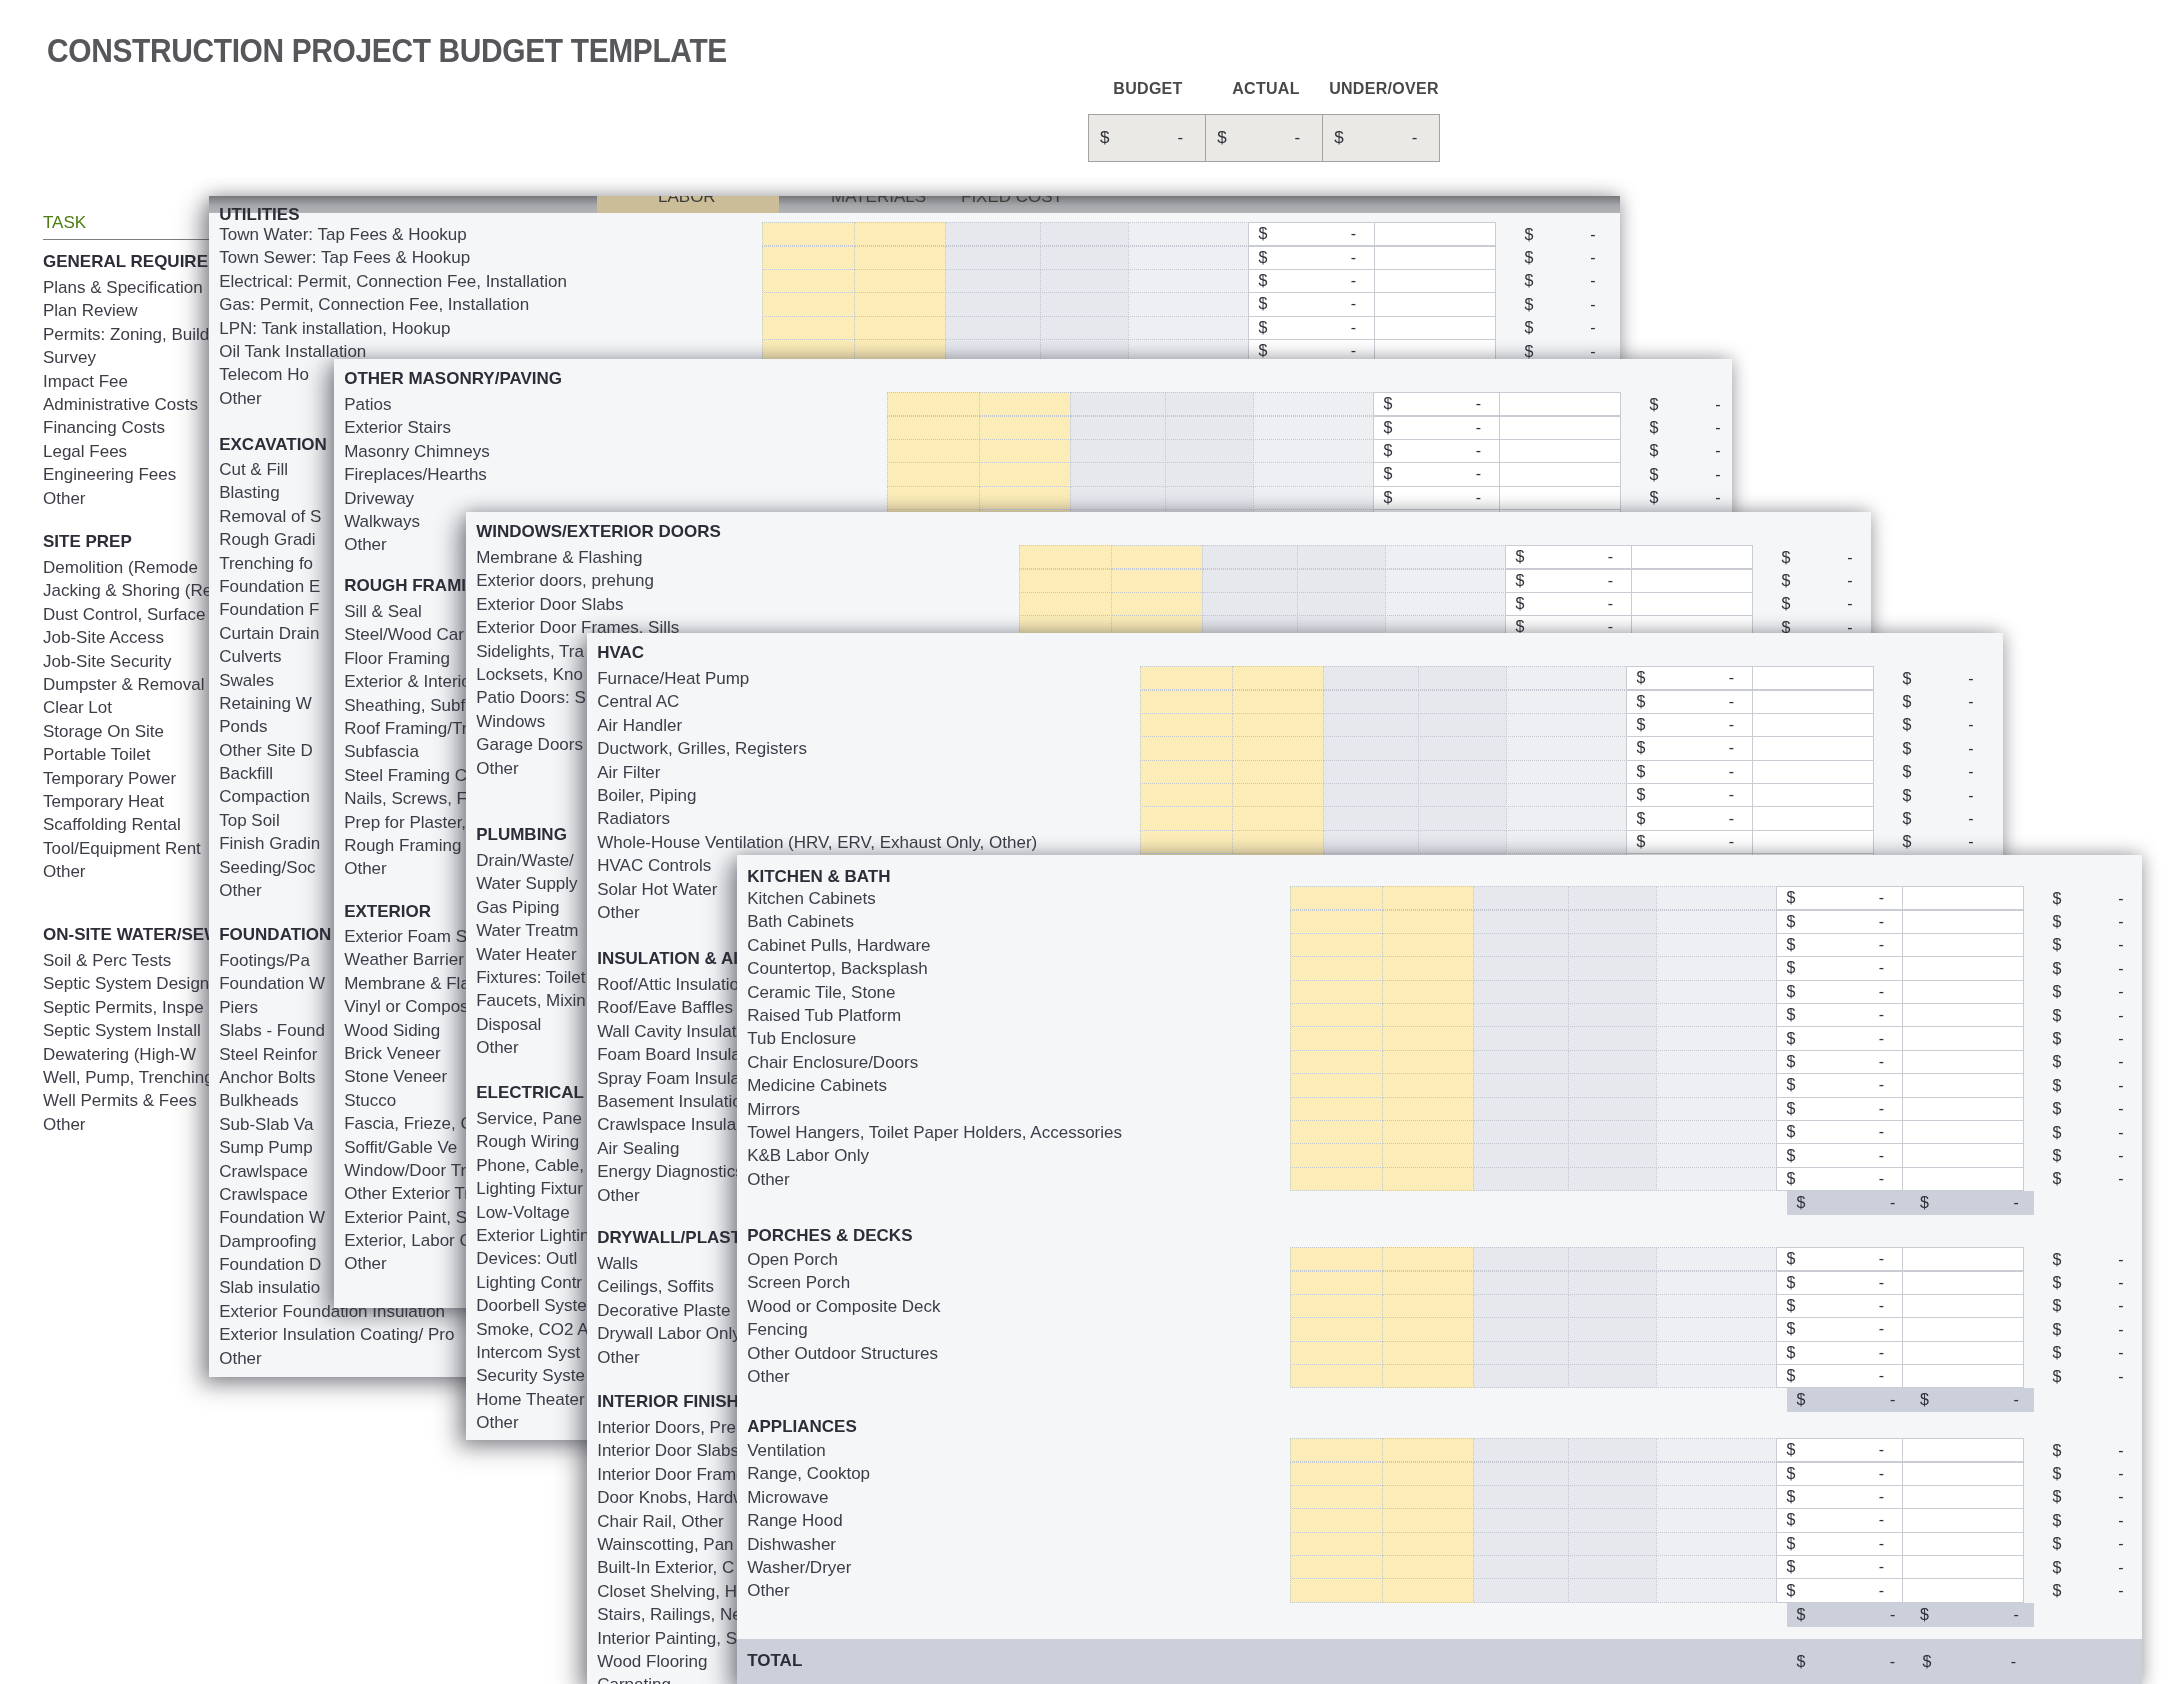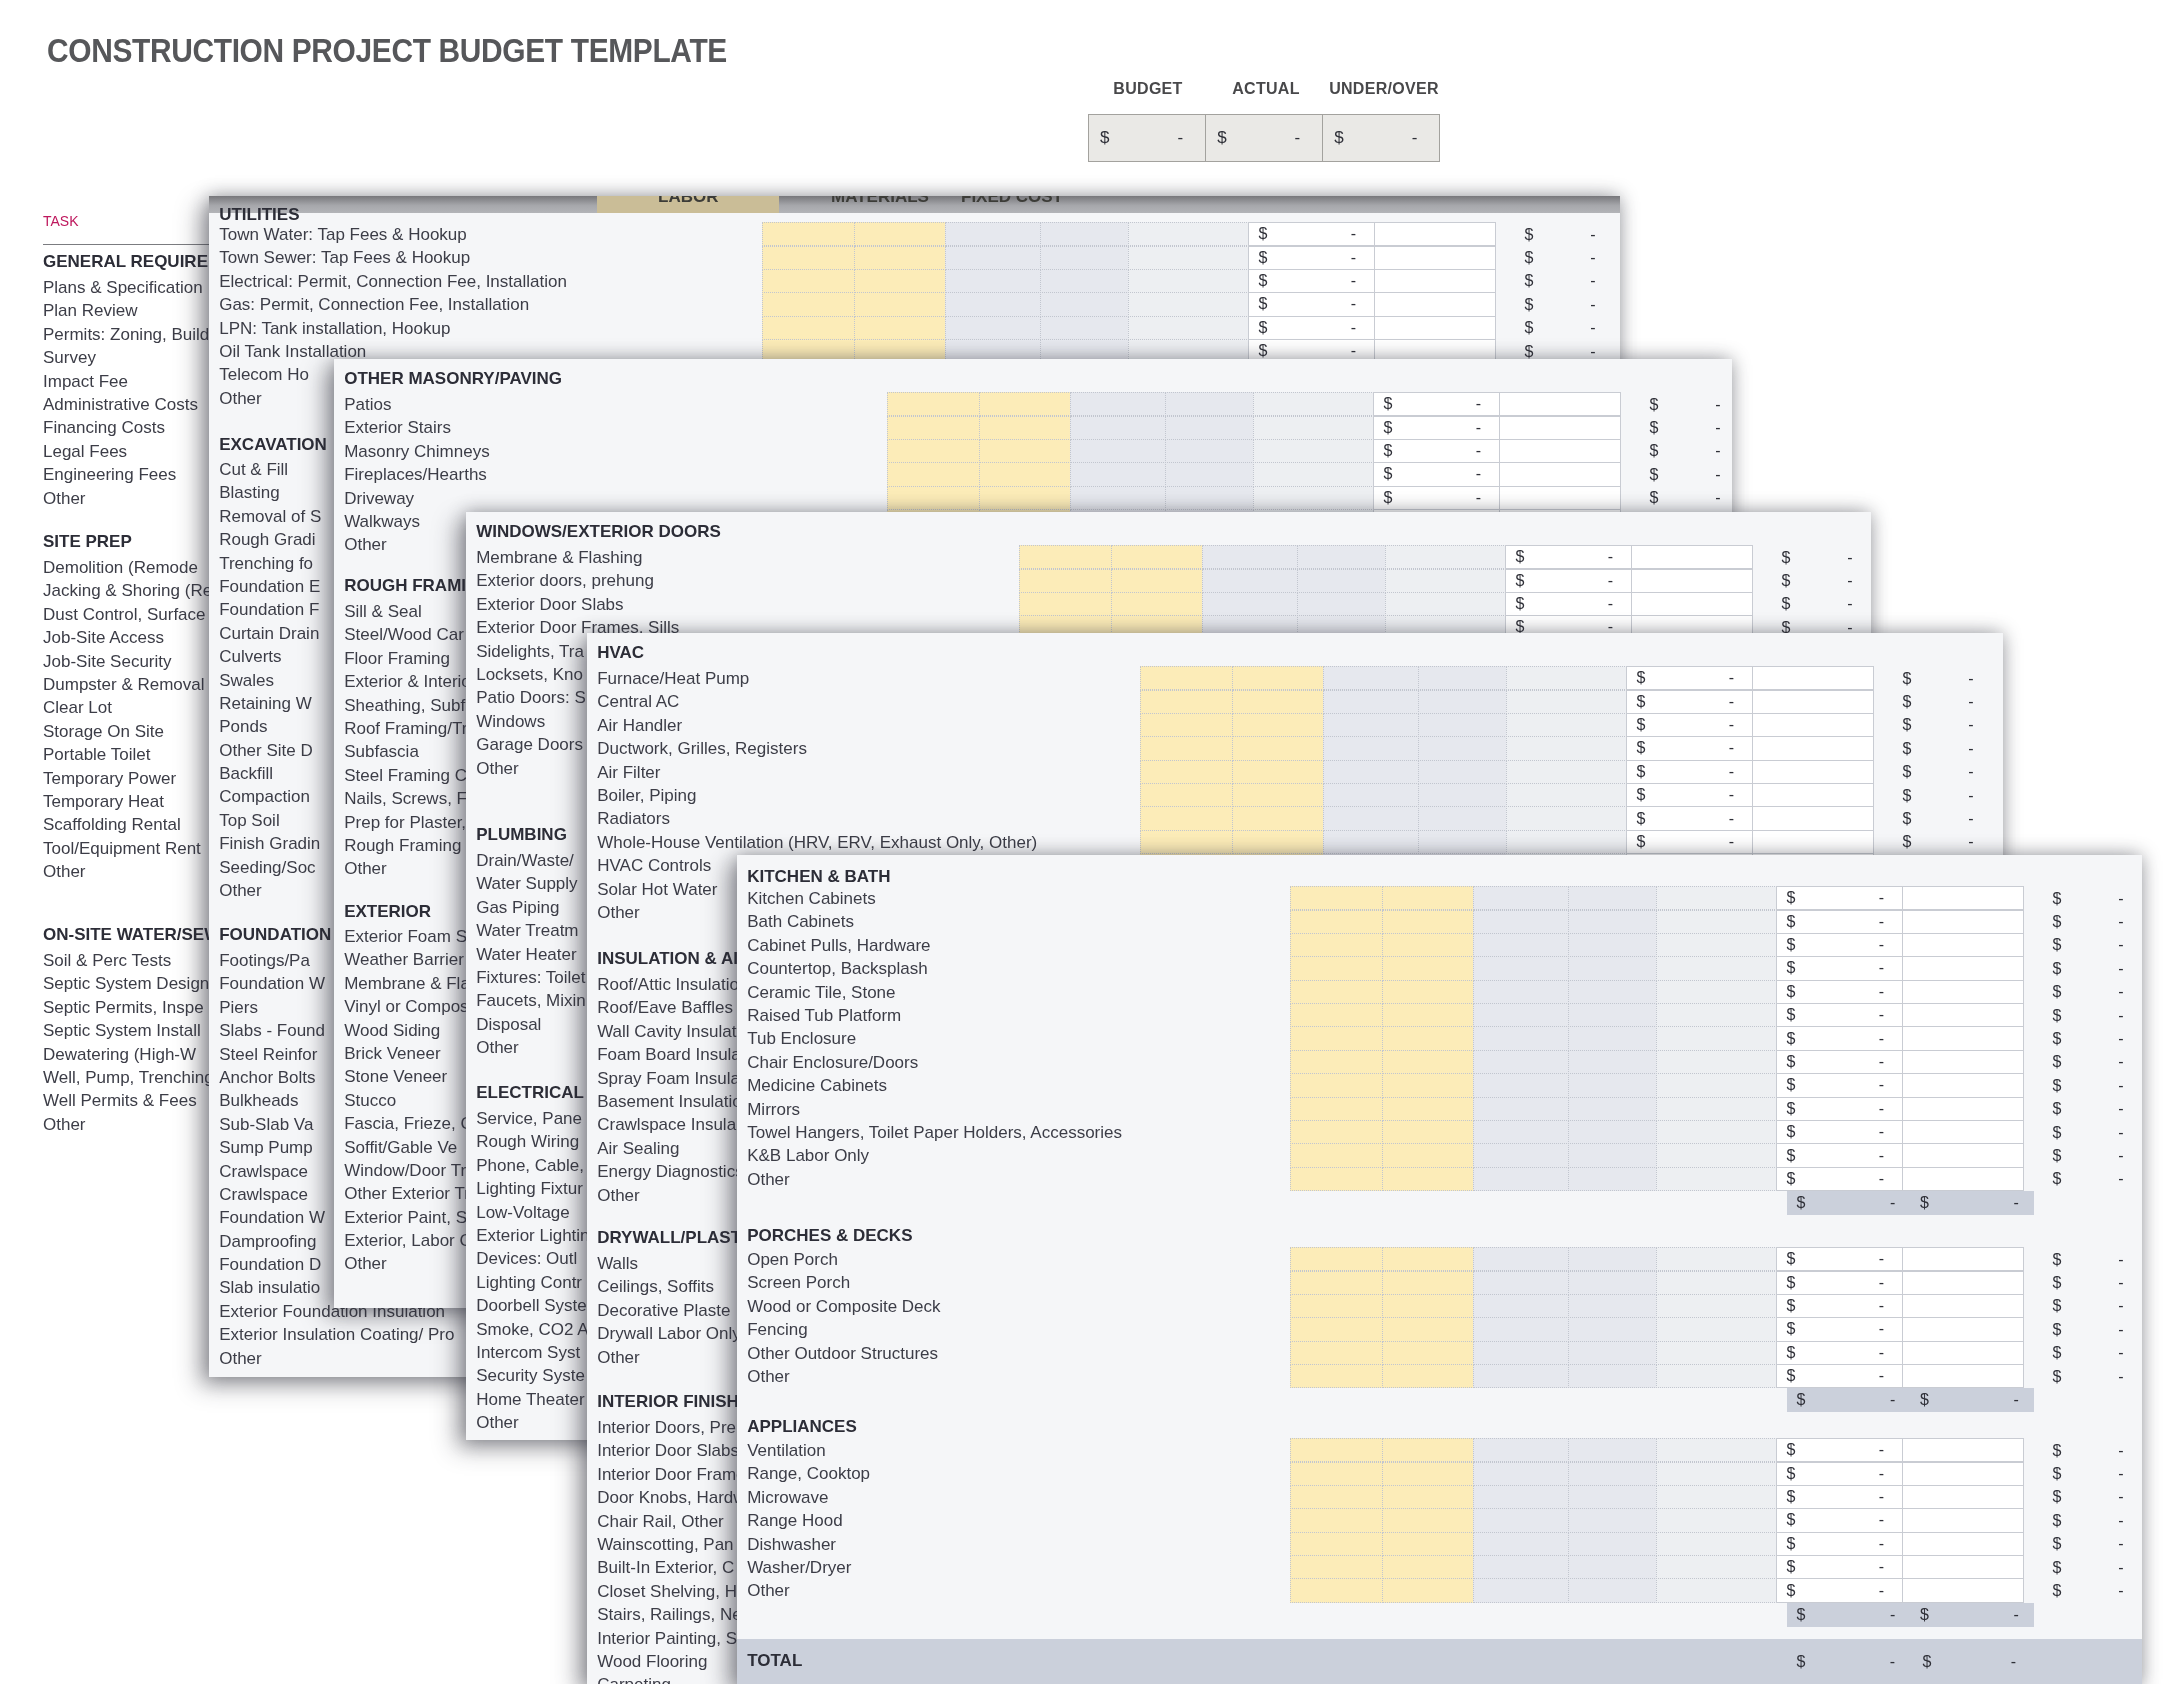--- a/index.html
+++ b/index.html
@@ -13,21 +13,21 @@
   #summary{position:absolute;left:1089px;top:80px;width:358px;height:85px}
   .sum-heads{position:absolute;top:0;left:0;display:flex;width:355px}
   .sum-head{width:118px;text-align:center;font-size:16px;font-weight:bold;color:#48484a;letter-spacing:0.3px}
   .sum-cells{position:absolute;top:34px;left:0;display:flex}
   .sum-cell{width:118px;height:48px;background:#eae9e6;border:0.9px solid #a3a29e;margin-left:-0.9px;display:flex;justify-content:space-between;align-items:center;font-size:17px;color:#2f3038}
   .sum-cell .s{padding-left:11px}.sum-cell .d{padding-right:22px}
 
   
   #task-panel{position:absolute;left:43px;top:213px;width:341px;height:946px}
   #task-panel .items{left:0}
-  .task-head{position:absolute;top:0;left:0;width:167px;font-size:14px;color:#be185d;padding-bottom:15px;border-bottom:1.7px solid #7b7c80}
+  .task-head{position:absolute;top:0;left:0;width:167px;font-size:17px;color:#4d7c0f;padding-bottom:6px;border-bottom:1.7px solid #7b7c80}
   .tsec-title{position:absolute;left:0;font-weight:bold;font-size:17px;color:#2c2d37;white-space:nowrap}
 
   
   .card{position:absolute;background:#f5f6f8;box-shadow:0 0 17px rgba(44,46,56,.42),-10.2px 8.5px 22px rgba(44,46,56,.38)}
   .sec-title{position:absolute;left:10.2px;font-weight:bold;font-size:17px;color:#2c2d37;white-space:nowrap;line-height:20.4px}
   .items{position:absolute;left:10.2px}
   .li{height:23.4px;line-height:23.4px;font-size:17px;white-space:nowrap}
   .grows{position:absolute;left:0;right:0}
   .grow{display:grid;grid-template-columns:554px 92px 91px 95px 88px 120px 126px 121px 19px 89px;height:23.4px}
   .glabel{padding-left:10.2px;font-size:17px;line-height:23.4px;white-space:nowrap;overflow:visible}
@@ -47,21 +47,21 @@
   .subtotal{position:absolute;left:1050px;width:247px;height:24px;background:#cbd0db;display:flex}
   .subtotal .half{flex:1;display:flex;justify-content:space-between;align-items:center;font-size:16px;color:#2f3038}
   .subtotal .half .s{padding-left:9.4px}.subtotal .half .d{padding-right:15.3px}
   .totalband{position:absolute;left:0;right:0;height:46px;background:#cbd0db}
   .total-label{position:absolute;left:10.2px;top:12px;font-weight:bold;font-size:17px;color:#2c2d37}
   .tmoney{position:absolute;top:11px;height:24px}
 
   
   .strip{position:absolute;top:0;left:0;right:0;height:17px;overflow:hidden;background:linear-gradient(180deg,#77777b 0%,#a6a7ab 55%,#b3b4b8 100%)}
   .strip .tan{position:absolute;left:388px;width:182px;top:0;bottom:0;background:#cabd97}
-  .strip .hlabel{position:absolute;top:-9.4px;font-size:17px;font-weight:bold;color:#3c3c38;white-space:nowrap}
+  .strip .hlabel{position:absolute;top:-9.4px;font-size:17px;font-weight:normal;color:#3c3c38;white-space:nowrap}
 </style>
 </head>
 <body>
 
 <div id="stage">
 
   <div id="page-title">CONSTRUCTION PROJECT BUDGET TEMPLATE</div>
 
   <div id="summary">
     <div class="sum-heads">

